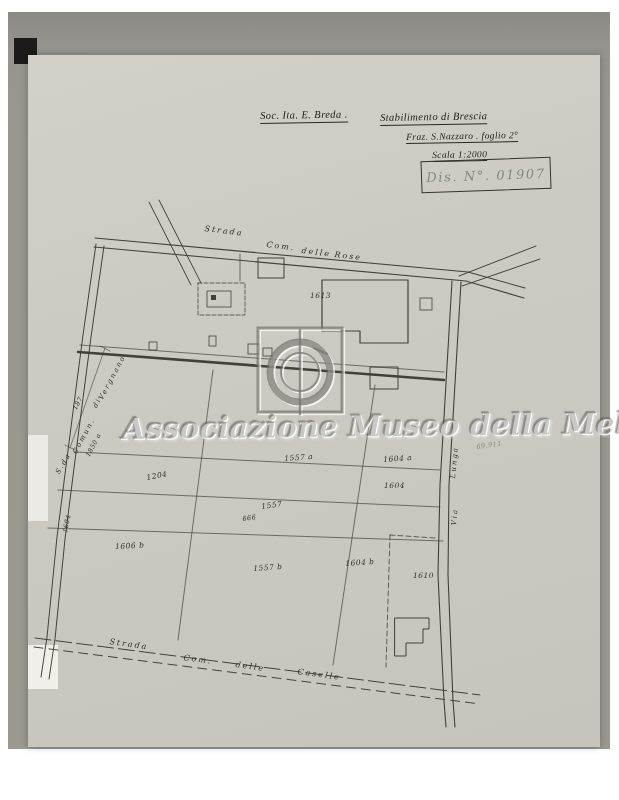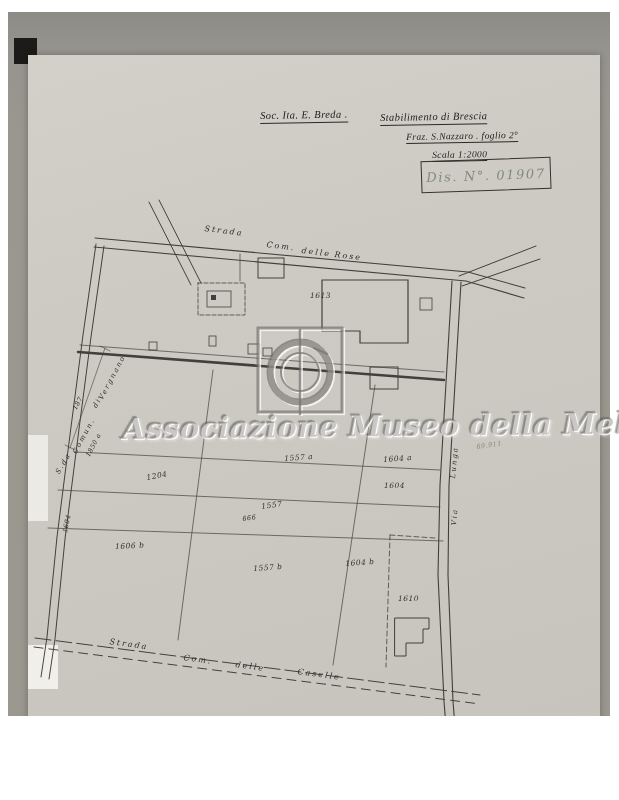--- a/index.html
+++ b/index.html
@@ -1,16 +1,16 @@
 <!DOCTYPE html>
 <html><head>
 <meta charset="utf-8">
 <style>
   html,body{margin:0;padding:0;background:#ffffff;}
-  .page{position:relative;width:619px;height:716px;background:#ffffff;overflow:hidden;
+  .page{position:relative;width:619px;height:800px;background:#ffffff;overflow:hidden;
         font-family:"DejaVu Serif",serif;}
   .photo{position:absolute;left:8px;top:12px;width:602px;height:737px;
          background:linear-gradient(180deg,#8d8b86 0px,#96948e 40px,#9a978f 120px,#9b9890 100%);}
   .film-mark{position:absolute;left:6px;top:26px;width:23px;height:26px;background:#1c1b19;}
   .paper{position:absolute;left:20px;top:43px;width:572px;height:692px;
          background:linear-gradient(165deg,#d3d0c9 0%,#cdcac3 35%,#cac7c0 70%,#c7c4bd 100%);
          box-shadow:0 0 7px rgba(0,0,0,.28);}
   .notch{position:absolute;}
   .n1{left:0;top:380px;width:20px;height:86px;background:#eceae5;}
   .n2{left:0;top:590px;width:30px;height:44px;background:#f1efe9;}
@@ -149,21 +149,21 @@
       <span class="lbl" style="left:234px;top:237px;margin-left:48px;">1613</span>
       <span class="lbl" style="left:256px;top:400px;transform:rotate(-4deg);">1557 a</span>
       <span class="lbl" style="left:355px;top:401px;transform:rotate(-4deg);">1604 a</span>
       <span class="lbl" style="left:356px;top:427px;">1604</span>
       <span class="lbl" style="left:118px;top:419px;transform:rotate(-10deg);">1204</span>
       <span class="lbl" style="left:233px;top:448px;transform:rotate(-8deg);">1557</span>
       <span class="lbl tiny" style="left:214px;top:461px;transform:rotate(-8deg);">666</span>
       <span class="lbl" style="left:87px;top:488px;transform:rotate(-3deg);">1606 b</span>
       <span class="lbl" style="left:225px;top:510px;transform:rotate(-4deg);">1557 b</span>
       <span class="lbl" style="left:317px;top:505px;transform:rotate(-4deg);">1604 b</span>
-      <span class="lbl" style="left:370px;top:517px;margin-top:23px;">1610</span>
+      <span class="lbl" style="left:385px;top:517px;">1610</span>
       <span class="lbl tiny" style="left:34px;top:477px;transform:rotate(-78deg);">1604</span>
       <span class="lbl tiny" style="left:57px;top:400px;transform:rotate(-63deg);">1850 a</span>
       <span class="lbl tiny" style="left:44px;top:353px;transform:rotate(-63deg);">187</span>
       <span class="lbl pencil" style="left:448px;top:389px;transform:rotate(-8deg);">69.911</span>
 
       <svg class="wm-logo" width="90" height="90" viewBox="0 0 90 90">
         <g fill="none" stroke-linecap="round">
           <g stroke="rgba(255,255,255,.9)" transform="translate(1.6,1.6)">
             <rect x="2" y="2" width="84" height="84" stroke-width="3"></rect>
             <circle cx="44" cy="46" r="30" stroke-width="7"></circle>

